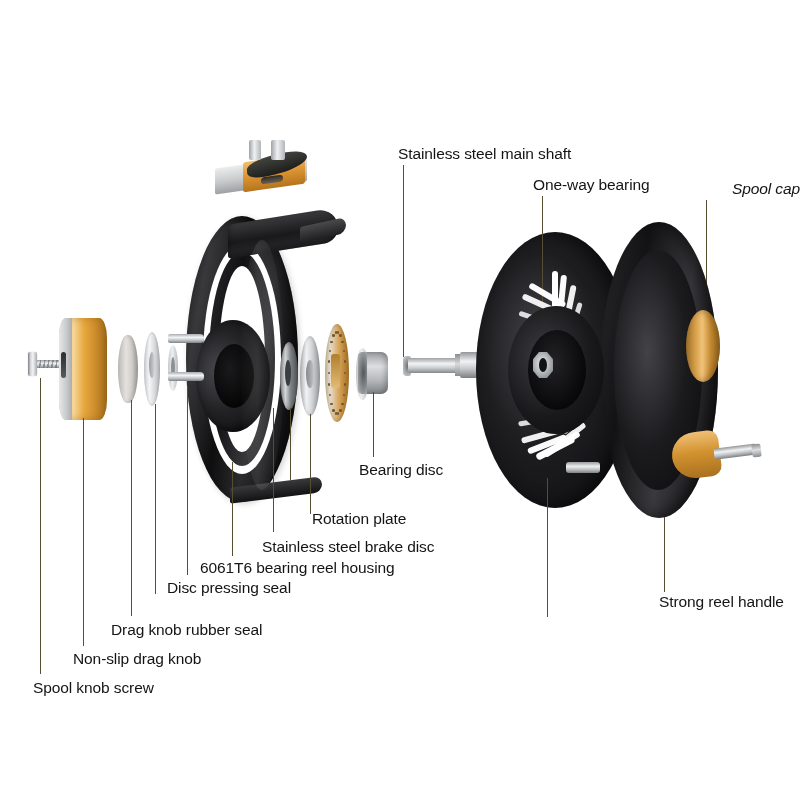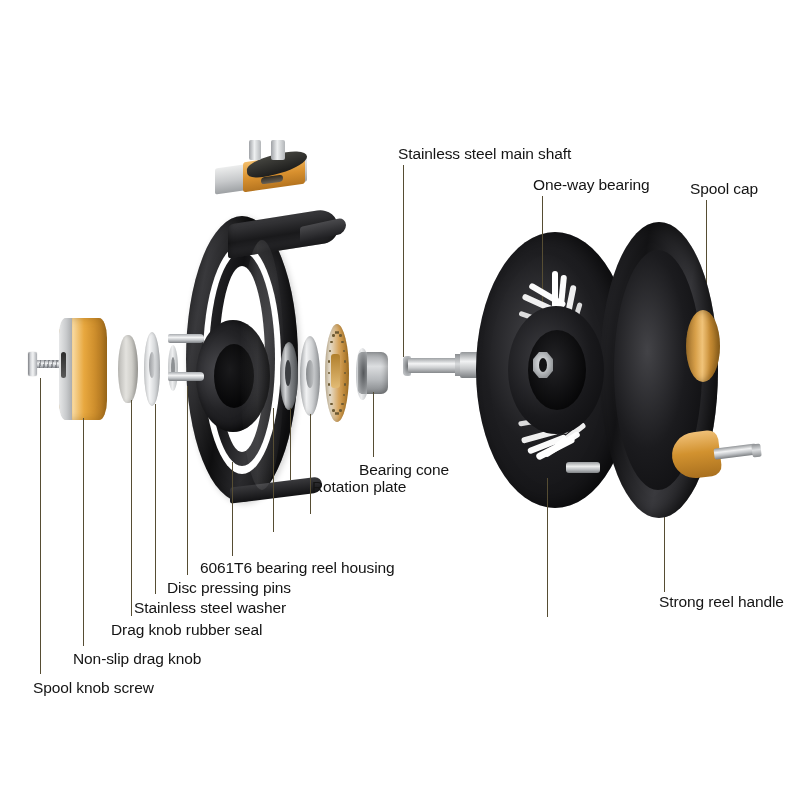--- a/index.html
+++ b/index.html
@@ -488,33 +488,33 @@
   <div class="leader" style="left:83px;top:418px;height:228px;"></div>
   <div class="leader" style="left:40px;top:378px;height:296px;"></div>
 
   <div class="leader" style="left:547px;top:478px;height:139px;"></div>
   <div class="leader" style="left:664px;top:474px;height:118px;"></div>
 
   <div class="label" style="left:398px;top:145px;">Stainless steel main shaft</div>
 
   <div class="label" style="left:533px;top:176px;">One-way bearing</div>
 
-  <div class="label" style="left:690px;top:180px;">Spool cap</div>
-
-  <div class="label" style="left:359px;top:461px;">Bearing cone</div>
-
-  <div class="label" style="left:312px;top:478px;">Rotation plate</div>
-
-
+  <div class="label" style="left:732px;top:180px;font-style:italic;">Spool cap</div>
+
+  <div class="label" style="left:359px;top:461px;">Bearing disc</div>
+
+  <div class="label" style="left:312px;top:510px;">Rotation plate</div>
+
+
+  <div class="label" style="left:262px;top:538px;">Stainless steel brake disc</div>
 
   <div class="label" style="left:200px;top:559px;">6061T6 bearing reel housing</div>
 
-  <div class="label" style="left:167px;top:579px;">Disc pressing pins</div>
-
-  <div class="label" style="left:134px;top:599px;">Stainless steel washer</div>
+  <div class="label" style="left:167px;top:579px;">Disc pressing seal</div>
+
 
   <div class="label" style="left:111px;top:621px;">Drag knob rubber seal</div>
 
   <div class="label" style="left:73px;top:650px;">Non-slip drag knob</div>
 
   <div class="label" style="left:33px;top:679px;">Spool knob screw</div>
 
   <div class="label" style="left:659px;top:593px;">Strong reel handle</div>
 
 

